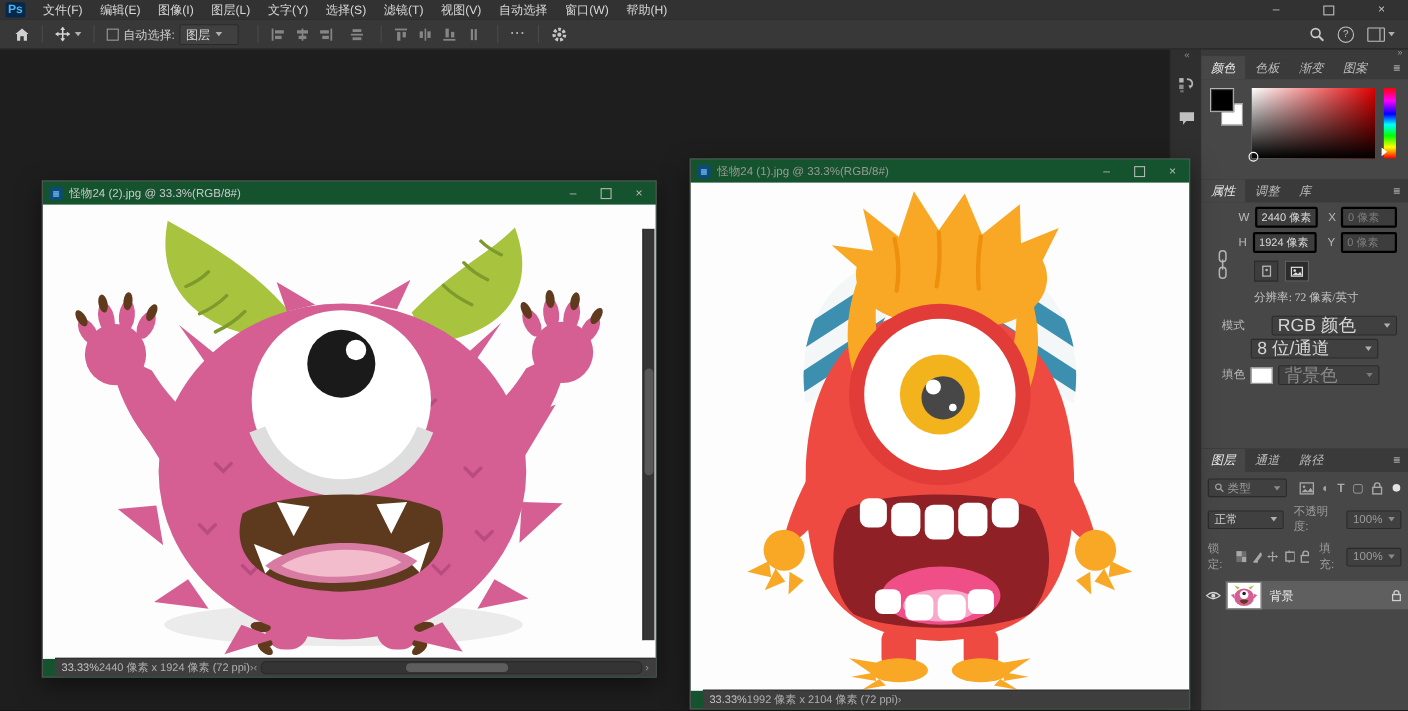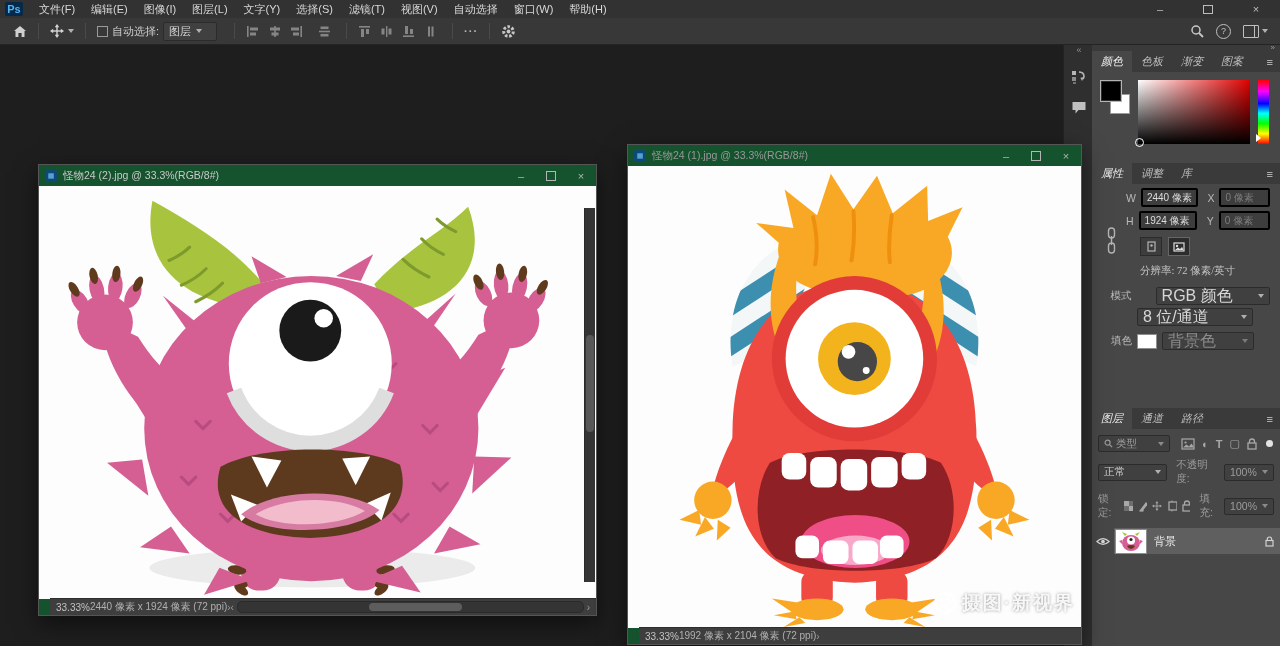--- a/index.html
+++ b/index.html
@@ -696,33 +696,20 @@
         </g>
         <ellipse cx="211" cy="382" rx="55" ry="27" fill="#ef4f86"></ellipse>
         <ellipse cx="211" cy="391" rx="35" ry="15" fill="#f9a8c9"></ellipse>
         <g fill="#fff">
           <rect x="150" y="376" width="24" height="23" rx="7"></rect>
           <rect x="178" y="381" width="26" height="24" rx="7"></rect>
           <rect x="208" y="381" width="26" height="24" rx="7"></rect>
           <rect x="236" y="376" width="24" height="23" rx="7"></rect>
         </g>
       </svg>
-      <div class="watermark">
-        <svg width="24" height="24" viewBox="0 0 24 24">
-          <circle cx="12" cy="12" r="10" fill="none" stroke="rgba(255,255,255,0.88)" stroke-width="2"></circle>
-          <g stroke="rgba(255,255,255,0.88)" stroke-width="1.8">
-            <line x1="12" y1="2.5" x2="16" y2="10"></line>
-              <line x1="21" y1="9" x2="13" y2="12.5"></line>
-            <line x1="17" y1="20" x2="10.5" y2="14"></line>
-              <line x1="7" y1="21" x2="9.5" y2="12.5"></line>
-            <line x1="2.8" y1="9.5" x2="11" y2="9.5"></line>
-          </g>
-        </svg>
-        <span>摄图·新视界</span>
-      </div>
     </div>
     <div class="dstatus">
       <span>33.33%</span>
       <span style="color:#b0b0b0;">1992 像素 x 2104 像素 (72 ppi)</span>
       <span class="scar">›</span>
     </div>
   </div>
 
 </div>
 

